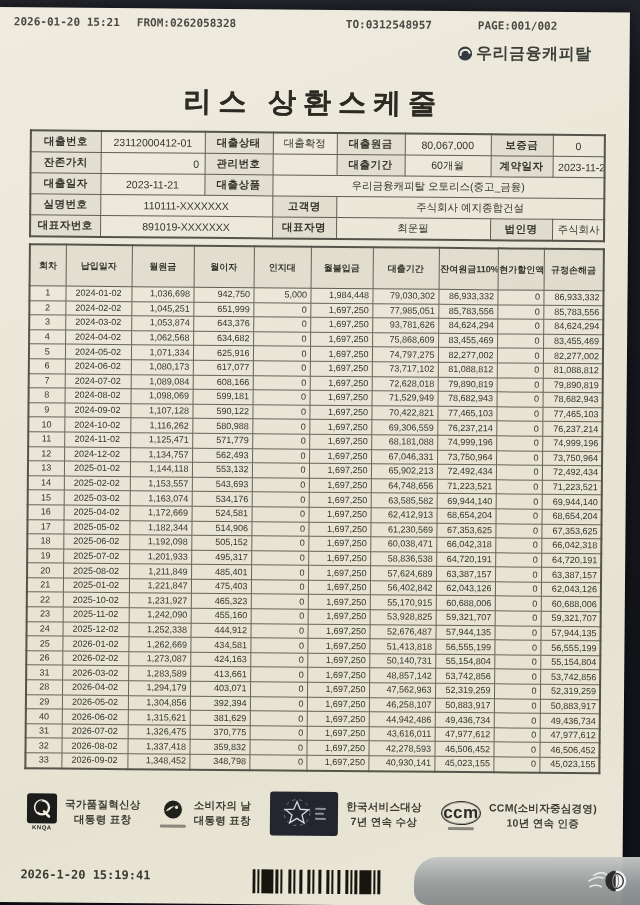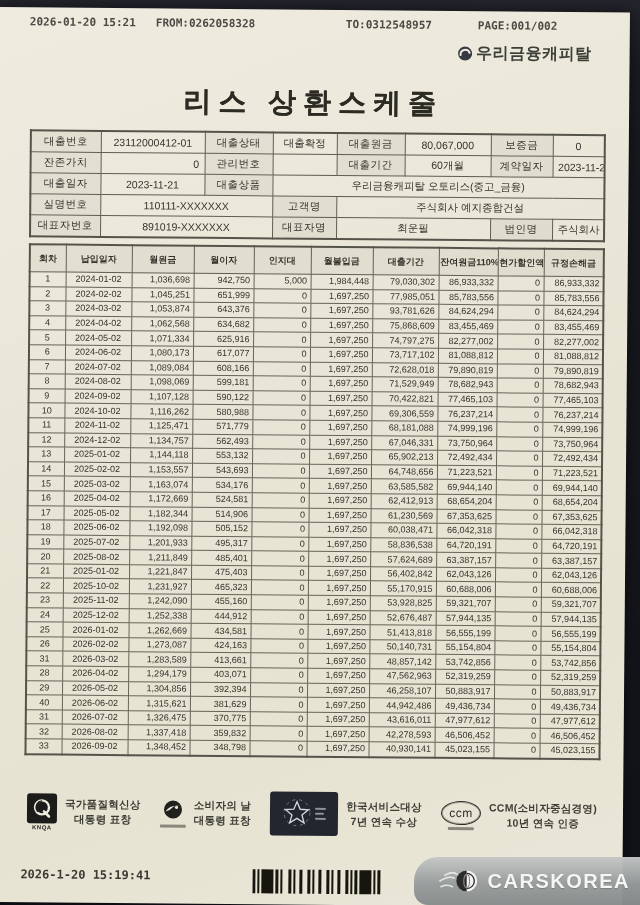--- a/index.html
+++ b/index.html
@@ -5,54 +5,54 @@
   html,body{margin:0;padding:0;}
   body{width:640px;height:905px;overflow:hidden;background:#14161b;font-family:"Liberation Sans",sans-serif;}
   .photo{position:relative;width:640px;height:905px;background:linear-gradient(180deg,#23252c 0%,#181a20 8%,#101218 100%);overflow:hidden;}
   .paper{position:absolute;left:-2px;top:7px;width:632px;height:895px;
     background:linear-gradient(160deg,#efebdf 0%,#e9e5d6 45%,#e7e3d2 75%,#ebe7d9 100%);
     transform:rotate(0.5deg);transform-origin:top left;
     box-shadow:0 0 14px rgba(0,0,0,.55);color:#3a3a32;}
   
   .faxline{position:absolute;top:8px;left:0;width:100%;font-family:"DejaVu Sans Mono",monospace;font-size:11px;font-weight:700;color:#4a4a44;}
   .faxline span{position:absolute;white-space:nowrap;}
-  .fax-dt{left:32px;}  .fax-from{left:158px;} .fax-to{left:348px;} .fax-page{left:480px;}
+  .fax-dt{left:16px;}  .fax-from{left:139px;} .fax-to{left:348px;} .fax-page{left:480px;}
   
   .brand{position:absolute;top:32px;right:38px;display:flex;align-items:center;gap:4px;}
   .brand-logo{width:15px;height:15px;}
   .brand-name{font-size:16px;font-weight:800;color:#3c4038;letter-spacing:.5px;}
   
   .doc-title{position:absolute;top:74px;left:0;width:100%;text-align:center;font-size:28px;font-weight:800;letter-spacing:7px;color:#2b2b23;text-shadow:0 0 .6px #4a4a40;}
   
   table{border-collapse:collapse;}
   .info{position:absolute;left:33px;top:122px;width:574px;table-layout:fixed;font-size:10.5px;}
   .info td{border:1px solid #5f5e53;height:20px;padding:0 5px;overflow:hidden;white-space:nowrap;color:#34342c;}
-  .info td.lbl{font-weight:400;text-align:center;background:rgba(60,58,40,.055);letter-spacing:.5px;margin-top:20px;}
+  .info td.lbl{font-weight:700;text-align:center;background:rgba(60,58,40,.055);letter-spacing:.5px;margin-top:20px;}
   .info td.val{text-align:center;}
   .info td.val.r{text-align:right;}
   .info{border:2px solid #55544a;}
   
   .sched{position:absolute;left:33px;top:236px;width:574px;table-layout:fixed;font-size:9px;border:2px solid #55544a;}
-  .sched th{border:1px solid #5f5e53;height:16px;font-weight:800;color:#34342c;padding:5px 1px;background:rgba(60,58,40,.05);font-size:9px;letter-spacing:0;white-space:nowrap;overflow:hidden;}
+  .sched th{border:1px solid #5f5e53;height:16px;font-weight:800;color:#34342c;padding:12px 1px;background:rgba(60,58,40,.05);font-size:9px;letter-spacing:0;white-space:nowrap;overflow:hidden;}
   .sched td{border:1px solid #66655a;height:13.6px;line-height:13px;padding:0 3px;color:#35352d;white-space:nowrap;overflow:hidden;}
   .sched td.c{text-align:center;}
   .sched td.r{text-align:right;}
   
   .certs{position:absolute;left:36px;top:782px;width:570px;display:flex;align-items:center;justify-content:space-between;}
   .cert{display:flex;align-items:center;gap:8px;}
   .cert-text{font-size:10.5px;font-weight:700;color:#3d3d34;text-align:center;line-height:1.45;letter-spacing:.3px;}
   .knqa-box{width:30px;height:30px;background:#1c1c1a;border-radius:3px;display:flex;align-items:center;justify-content:center;}
   .knqa-wrap{display:flex;flex-direction:column;align-items:center;}
   .knqa-cap{font-size:6px;font-weight:800;color:#2a2a26;letter-spacing:.5px;margin-top:1px;}
   .gov-wrap{display:flex;flex-direction:column;align-items:center;}
   .smudge{width:26px;height:3px;background:#8a887c;border-radius:1px;margin-top:2px;}
   .award-box{width:68px;height:44px;background:#23262e;border-radius:3px;display:flex;align-items:center;justify-content:center;}
   .ccm-wrap{display:flex;flex-direction:column;align-items:center;}
   .ccm-ring{width:38px;height:22px;border:1.6px solid #2c2c28;border-radius:50%;display:flex;align-items:center;justify-content:center;box-shadow:inset 0 0 0 1px rgba(44,44,40,.35);}
-  .ccm-txt{font-size:12px;font-weight:400;color:#2c2c28;letter-spacing:.5px;line-height:1;}
+  .ccm-txt{font-size:17px;font-weight:700;color:#2c2c28;letter-spacing:.5px;line-height:1;}
   
   .footer-ts{position:absolute;left:30px;top:860px;font-family:"DejaVu Sans Mono",monospace;font-size:12px;font-weight:800;color:#3a3b33;}
   .barcode{position:absolute;left:262px;top:858px;}
   
   .watermark{position:absolute;right:0;bottom:0;width:226px;height:48px;border-radius:24px 0 0 14px;
     background:linear-gradient(180deg,rgba(196,199,198,.97) 0%,rgba(151,156,156,.97) 55%,rgba(135,140,140,.97) 100%);
     display:flex;align-items:center;justify-content:flex-end;gap:7px;padding-right:10px;box-sizing:border-box;}
   .wm-text{font-size:20px;font-weight:800;color:#f4f5f4;letter-spacing:1.5px;text-shadow:0 1px 1px rgba(0,0,0,.18);}
   .wm-logo{width:42px;height:30px;flex:0 0 auto;}
 </style>
@@ -657,15 +657,14 @@
       <g stroke="#e6e7e6" stroke-width="1.6" fill="none" stroke-linecap="round">
         <path d="M2 21 q7 -3 12 0"></path>
         <path d="M1 15 q9 -6 15 -3"></path>
         <path d="M6 9 q8 -5 13 -1"></path>
       </g>
       <circle cx="29" cy="15" r="11" fill="#f2f3f2"></circle>
       <path d="M29 4 a11 11 0 0 0 0 22 z" fill="#2b2b2b"></path>
       <path d="M29 7 a8 8 0 0 1 0 16" fill="none" stroke="#2b2b2b" stroke-width="1.4"></path>
       <ellipse cx="29" cy="15" rx="3" ry="7" fill="none" stroke="#8d8d8d" stroke-width="1.2"></ellipse>
     </svg>
-    <span class="wm-text">CARSKOREA</span>
   </div>
 </div>
 
 </body></html>

